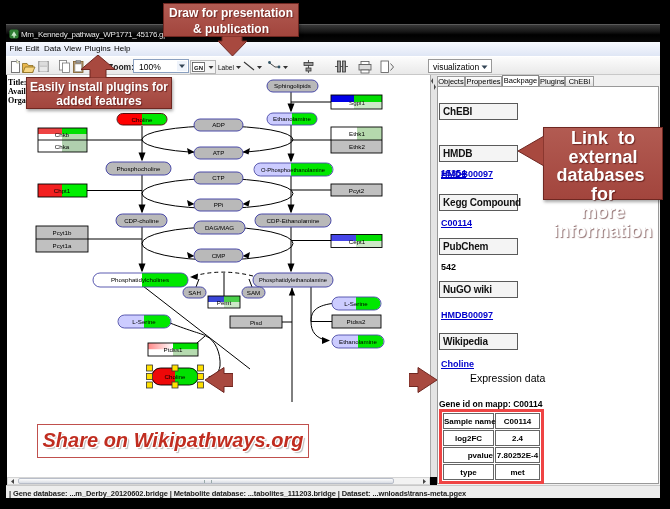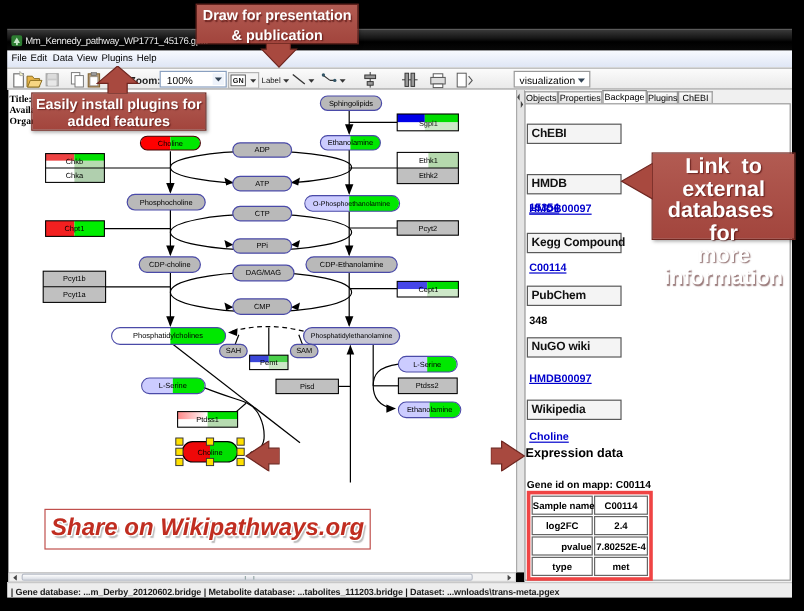--- a/index.html
+++ b/index.html
@@ -379,26 +379,26 @@
     </div>
     <div class="abs" style="left:0;top:11px;width:222px;height:398px;background:#fff;border:1px solid #999;"></div>
 
     <div class="hdrbox" style="left:2px;top:28px;">ChEBI</div>
     <div class="abs blink" style="left:4px;top:56px;margin-top:37px;">15354</div>
     <div class="hdrbox" style="left:2px;top:70px;">HMDB</div>
     <div class="abs blink" style="left:4px;top:94px;">HMDB00097</div>
     <div class="hdrbox" style="left:2px;top:119px;">Kegg Compound</div>
     <div class="abs blink" style="left:4px;top:143px;">C00114</div>
     <div class="hdrbox" style="left:2px;top:163px;">PubChem</div>
-    <div class="abs" style="left:4px;top:187px;font-size:9px;font-weight:bold;color:#000;">348</div>
+    <div class="abs" style="left:4px;top:187px;font-size:9px;font-weight:bold;color:#000;">542</div>
     <div class="hdrbox" style="left:2px;top:206px;">NuGO wiki</div>
     <div class="abs blink" style="left:4px;top:235px;">HMDB00097</div>
     <div class="hdrbox" style="left:2px;top:258px;">Wikipedia</div>
     <div class="abs blink" style="left:4px;top:284px;">Choline</div>
-    <div class="abs" style="left:1px;top:297px;font-size:10.5px;font-weight:bold;color:#000;">Expression data</div>
+    <div class="abs" style="left:1px;top:297px;font-size:10.5px;font-weight:normal;color:#000;padding-left:32px;">Expression data</div>
     <div class="abs" style="left:2px;top:324px;font-size:8.5px;font-weight:bold;color:#000;">Gene id on mapp: C00114</div>
     <table class="abs" style="left:2px;top:334px;border-collapse:separate;border-spacing:1px;border:3px solid #ef4444;font-size:8px;font-weight:bold;color:#000;text-align:center;table-layout:fixed;white-space:nowrap;width:104px;">
       <tbody>
           <tr>
             <td style="border:1px solid #666;width:51px;height:16px;">Sample name</td>
             <td style="border:1px solid #666;width:45px;">C00114</td>
           </tr>
       <tr>
             <td style="border:1px solid #666;height:16px;">log2FC</td>
             <td style="border:1px solid #666;">2.4</td>

